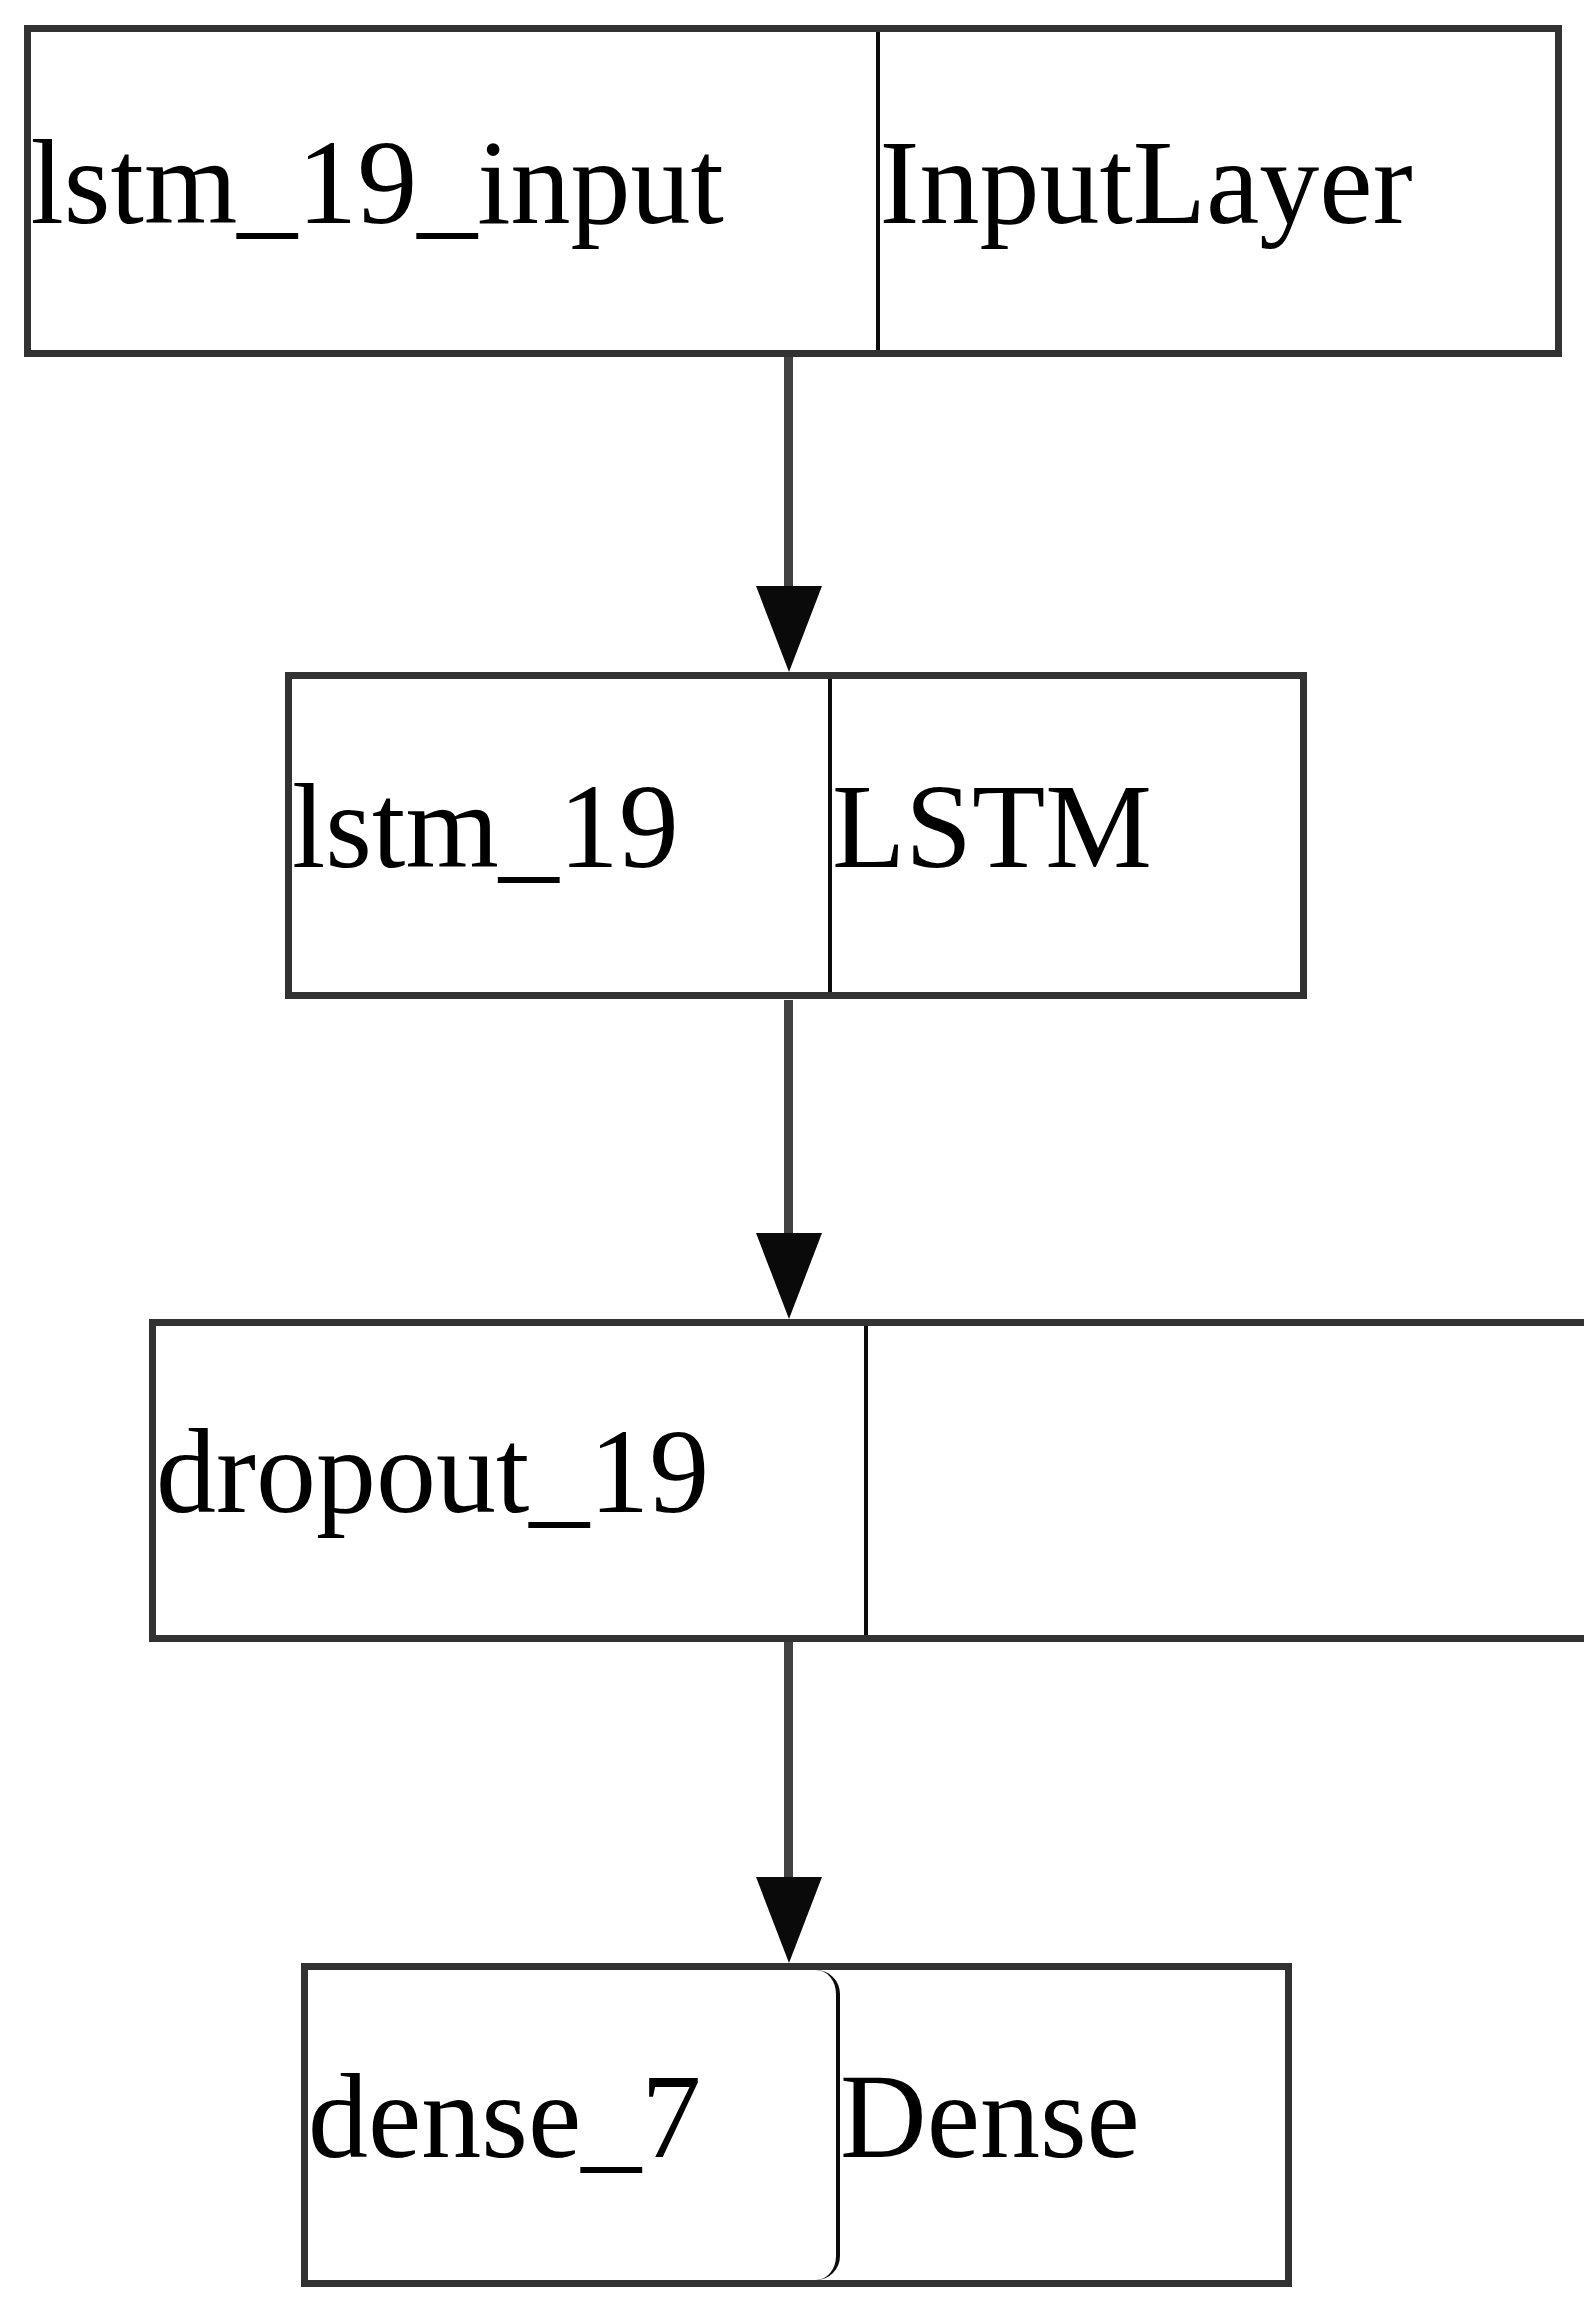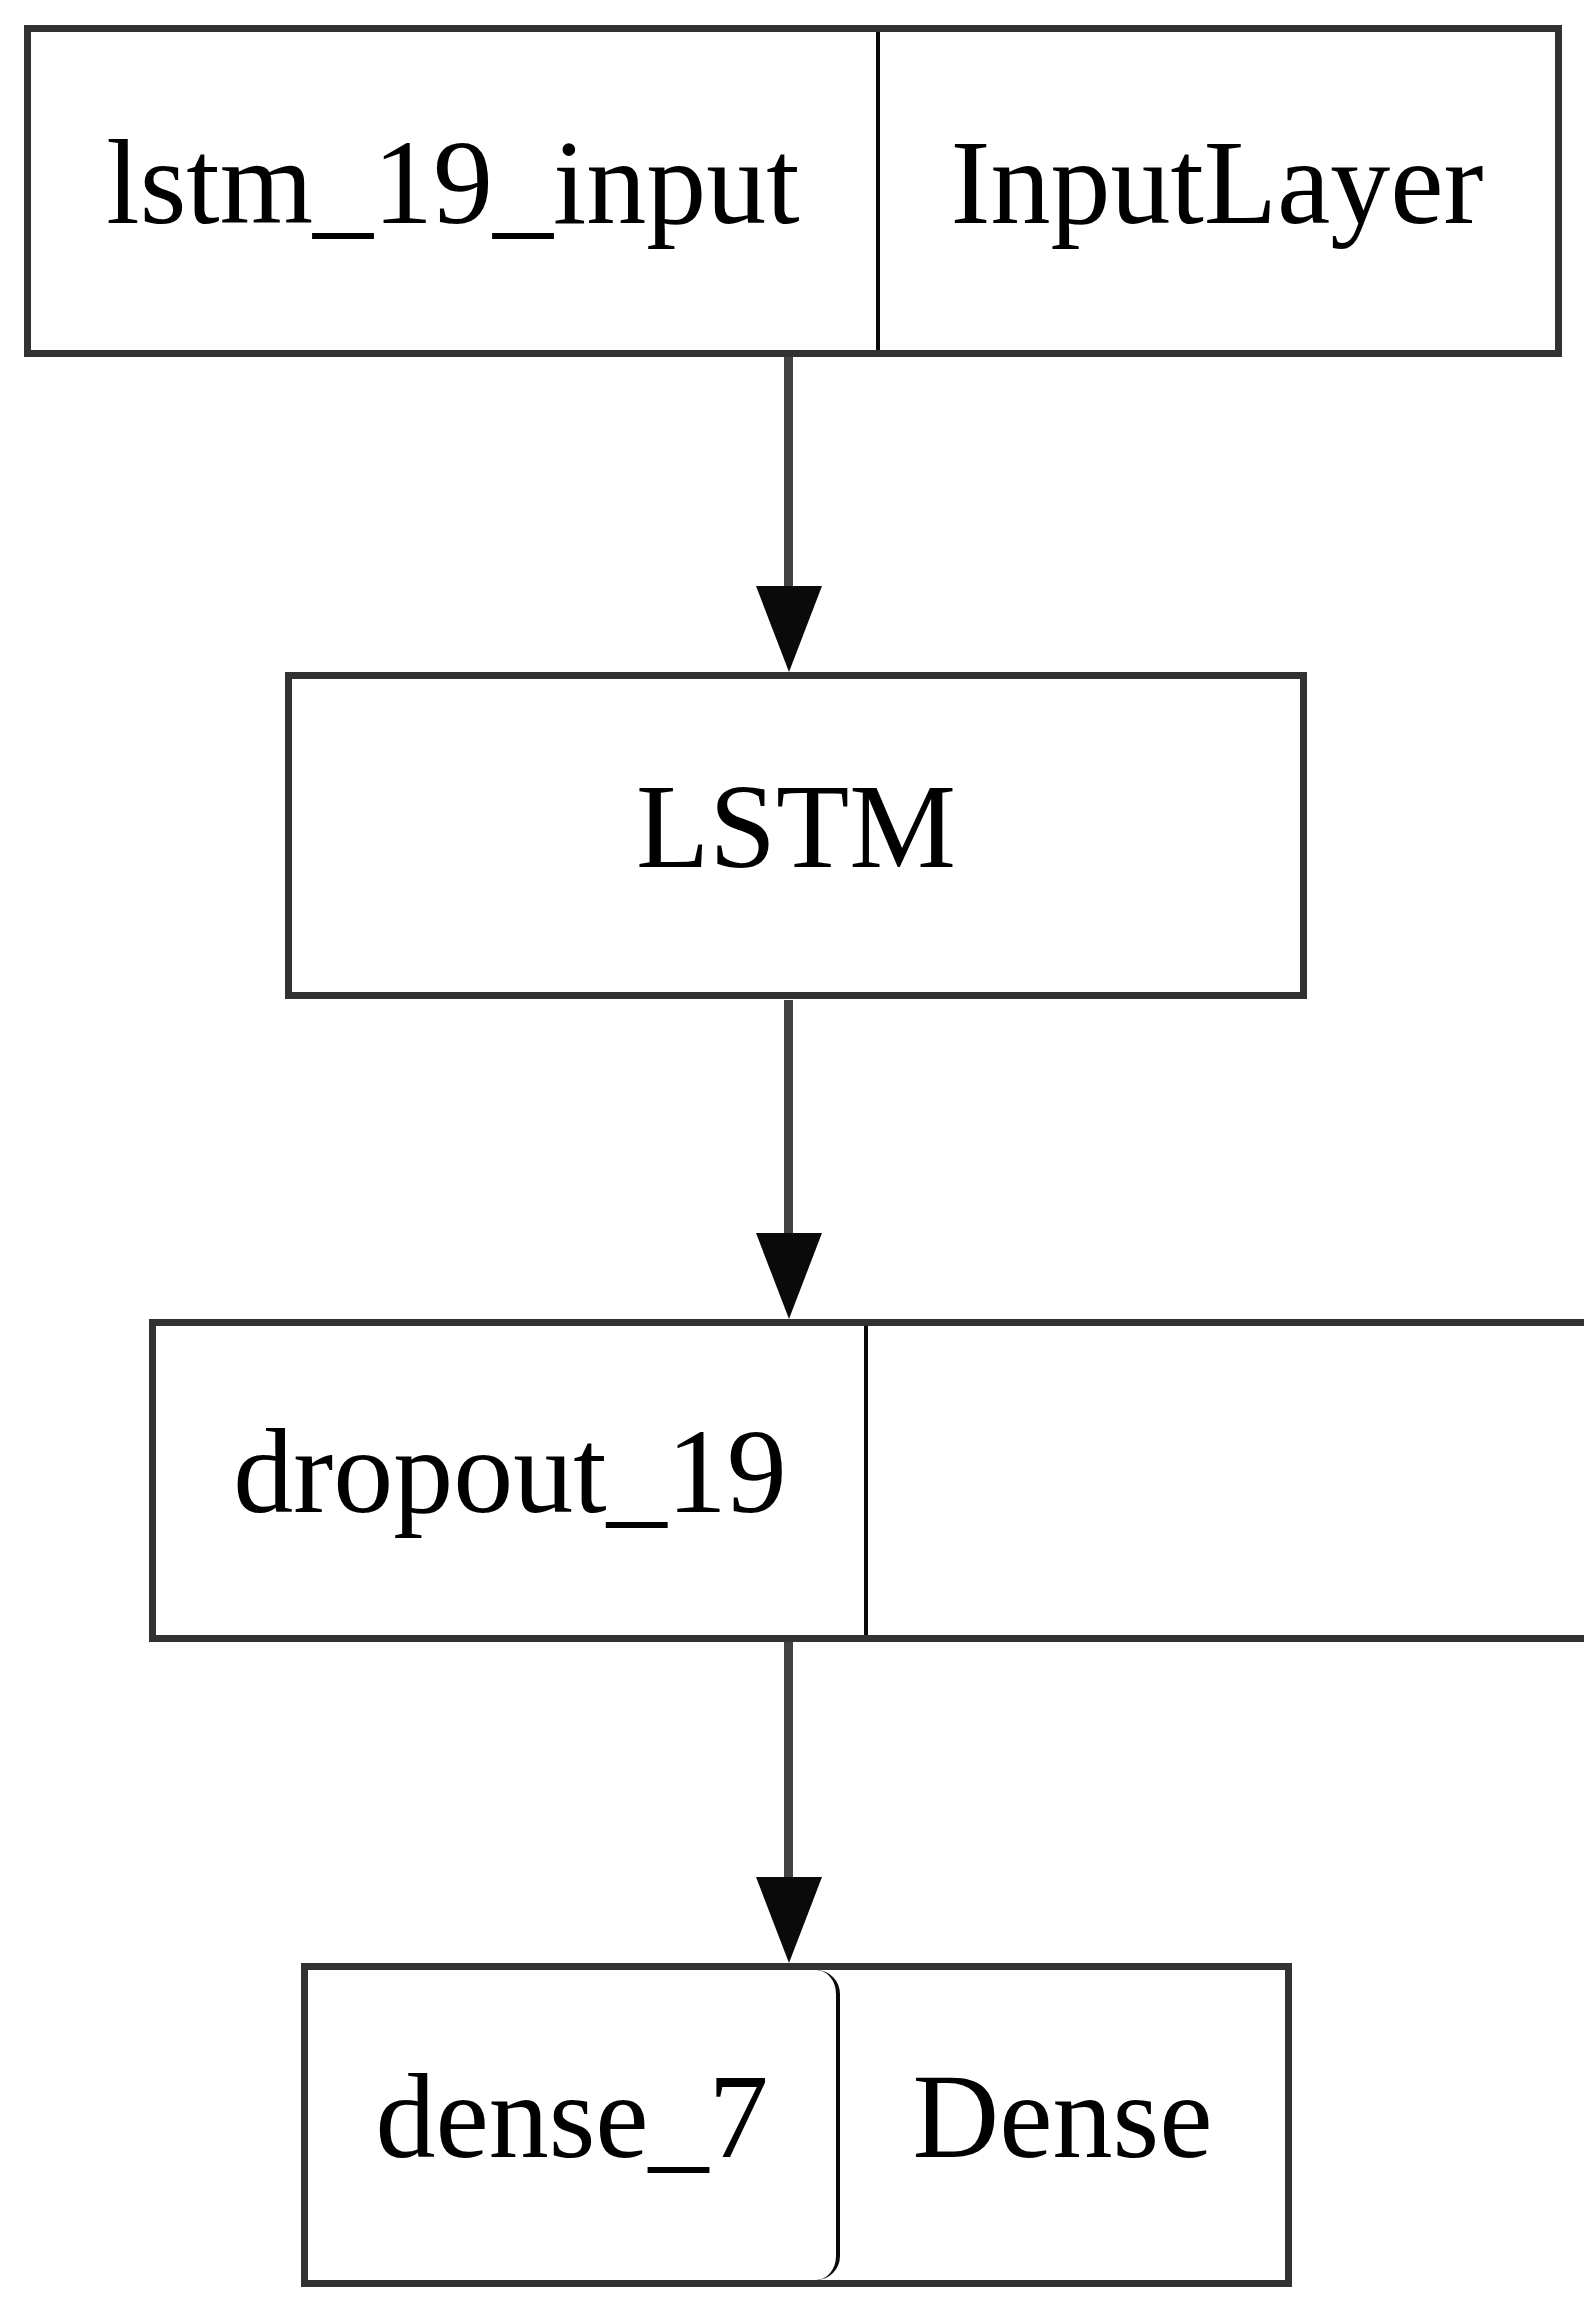--- a/index.html
+++ b/index.html
@@ -17,21 +17,20 @@
   .node {
     position: absolute;
     display: flex;
     box-sizing: border-box;
     background: var(--c-background, #ffffff);
     border: 7.2px solid var(--c-border, #323232);
   }
   .cell {
     display: flex;
     align-items: center;
-    justify-content: center;
     box-sizing: border-box;
     overflow: hidden;
   }
   .cell.left { border-right: 4.5px solid var(--c-divider, #0a0a0a); }
   .cell.right { flex: 1 1 auto; }
   .lbl {
     font-family: "Liberation Serif", "DejaVu Serif", serif;
     font-size: 120px;
     line-height: 1;
     color: var(--c-text, #000000);
@@ -85,20 +84,23 @@
       <span class="lbl">InputLayer</span>
     </div>
   </div>
 
   <div class="edge" id="e1">
     <div class="stem"></div>
     <div class="head"></div>
   </div>
 
   <div class="node" id="n2">
+    <div class="cell left">
+      <span class="lbl">lstm_19</span>
+    </div>
     <div class="cell right">
       <span class="lbl">LSTM</span>
     </div>
   </div>
 
   <div class="edge" id="e2">
     <div class="stem"></div>
     <div class="head"></div>
   </div>
 

